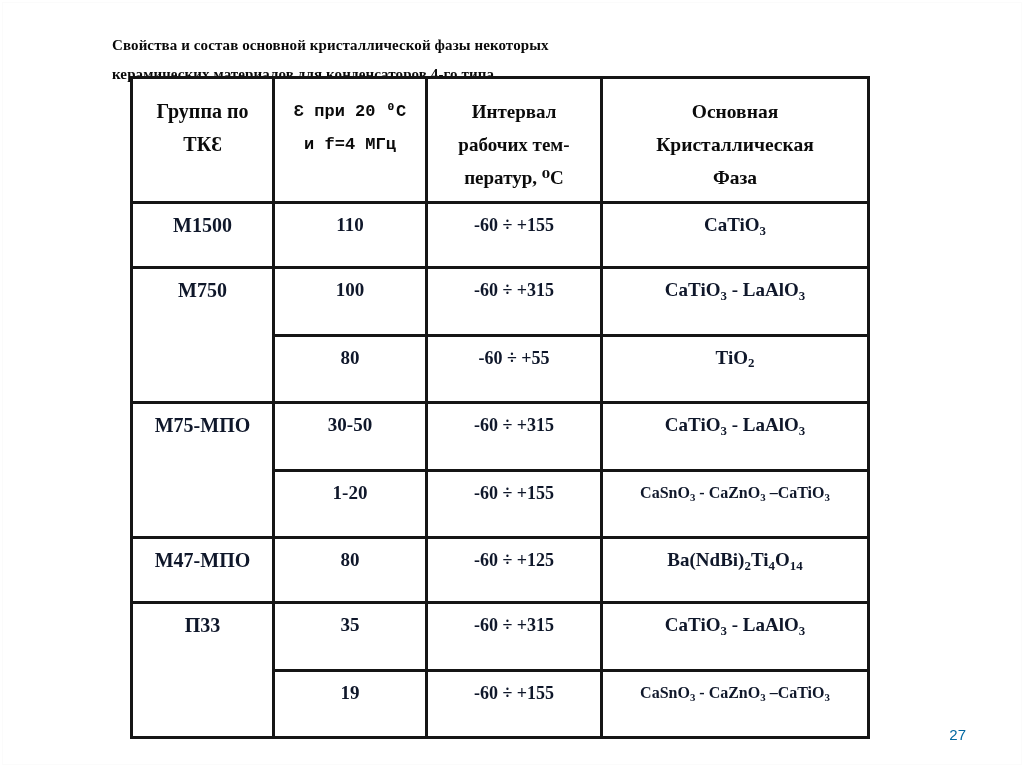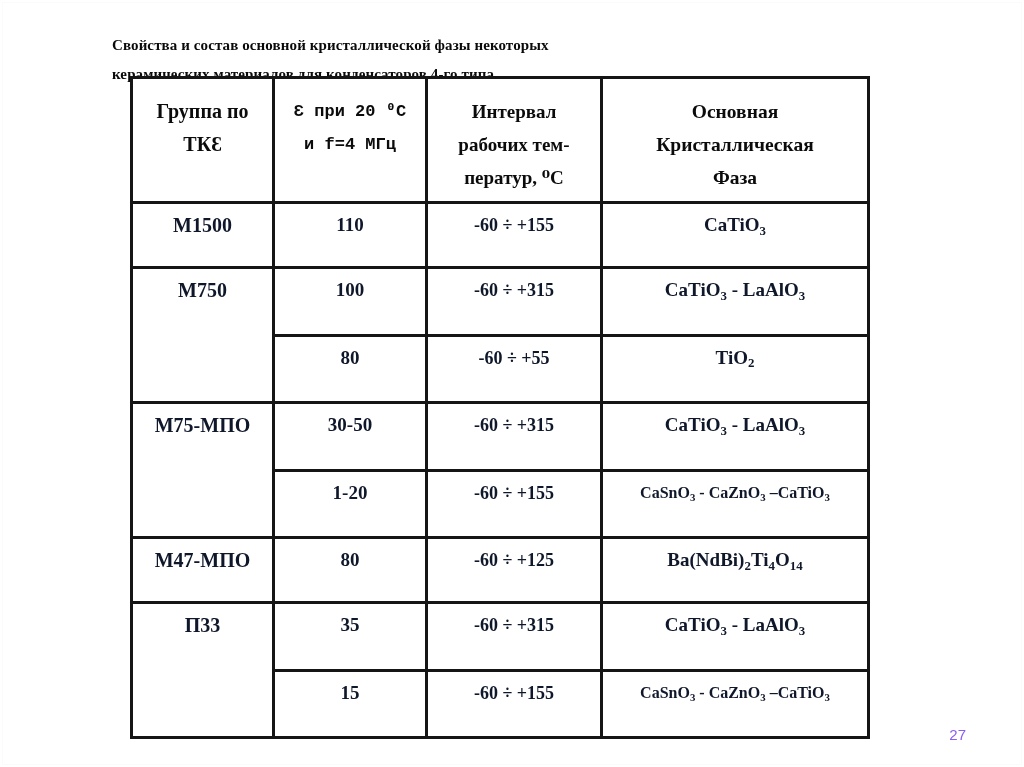--- a/index.html
+++ b/index.html
@@ -126,21 +126,21 @@
     top: 0.30em;
   }
 
   
   .page-number {
     position: absolute;
     right: 58px;
     bottom: 24px;
     font-family: "Liberation Sans", "DejaVu Sans", sans-serif;
     font-size: 15px;
-    color: #8b5cf6;
+    color: #0369a1;
   }
 </style>
 </head>
 <body>
 
 <div class="slide-frame"></div>
 
 <h1 class="slide-title">
   <span class="line">Свойства и состав основной кристаллической фазы некоторых</span>
   <span class="line">керамических материалов для конденсаторов 4-го типа</span>
@@ -272,21 +272,21 @@
           </td>
           <td class="temp-cell">
             <span class="cell t-temp">-60 ÷ +315</span>
           </td>
           <td class="phase-cell">
             <span class="cell t-phase">CaTiO<sub>3</sub> - LaAlO<sub>3</sub></span>
           </td>
         </tr>
         <tr>
           <td class="value-cell">
-            <span class="cell t-value">15</span>
+            <span class="cell t-value">19</span>
           </td>
           <td class="temp-cell">
             <span class="cell t-temp">-60 ÷ +155</span>
           </td>
           <td class="phase-cell">
             <span class="cell t-phase small">CaSnO<sub>3</sub> - CaZnO<sub>3</sub> –CaTiO<sub>3</sub></span>
           </td>
         </tr>
       </tbody>
   </table>

